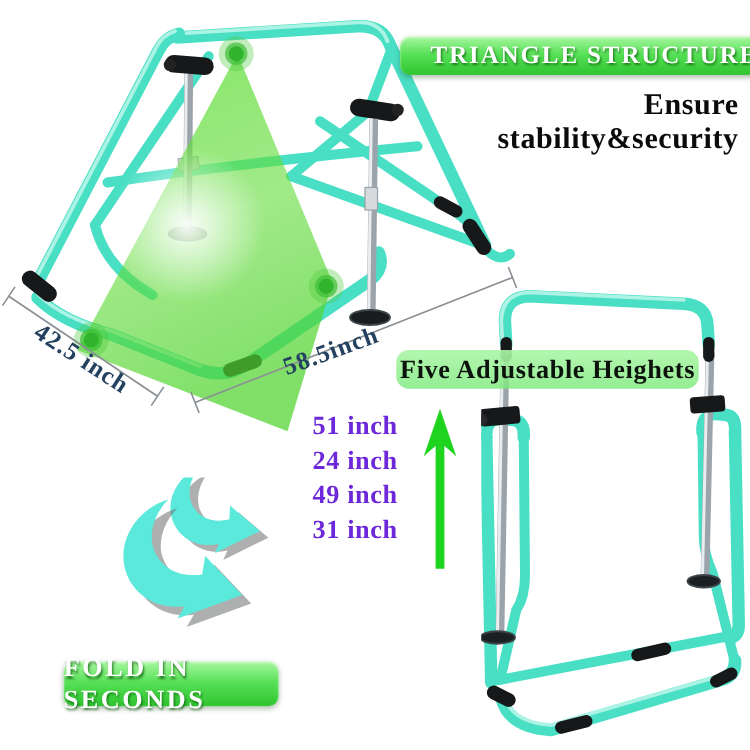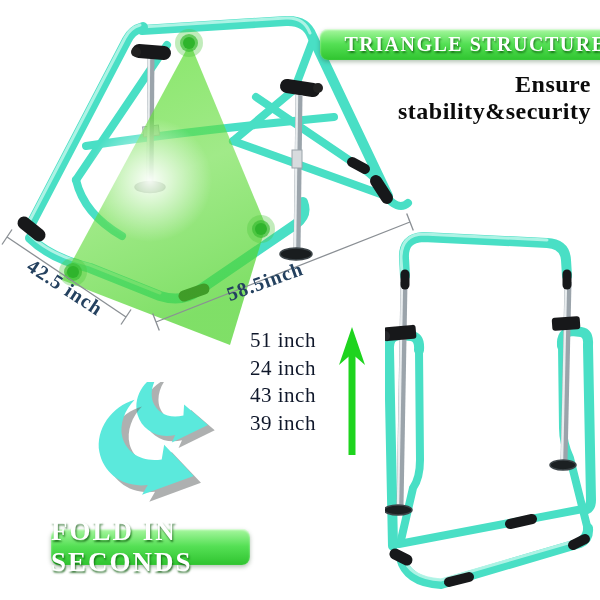--- a/index.html
+++ b/index.html
@@ -11,29 +11,29 @@
   .tube-thin{fill:none;stroke:#49DFC5;stroke-width:8;stroke-linecap:round;}
   .tube-hi{fill:none;stroke:#B8F5E8;stroke-width:3;stroke-linecap:round;opacity:.9;}
   .blackcap{fill:none;stroke:#17181a;stroke-linecap:round;}
   .pole{fill:none;stroke:#9BA4AB;stroke-width:7;}
   .pole-hi{fill:none;stroke:#E9EDEF;stroke-width:2.4;}
   .badge-green{background:linear-gradient(180deg,#A8F7A0 0%,#55E055 48%,#2FC42F 100%);
      border-radius:8px;box-shadow:0 2px 4px rgba(40,80,40,.35), inset 0 1px 2px rgba(255,255,255,.7);
      color:#fff;font-weight:bold;display:flex;align-items:center;justify-content:center;
      text-shadow:1px 2px 2px rgba(10,90,10,.75);z-index:6;}
   .badge-triangle{left:320px;top:29px;width:283px;height:31px;font-size:20px;letter-spacing:1.5px;padding-left:14px;}
-  .badge-fold{left:51px;top:529px;width:199px;height:36px;font-size:27px;letter-spacing:2px;}
+  .badge-fold{left:51px;top:529px;width:172px;height:36px;font-size:21px;letter-spacing:2px;}
   .caption-stability{left:325px;top:71px;width:266px;text-align:right;font-size:24px;
      font-weight:bold;color:#0b0b0b;letter-spacing:.5px;z-index:6;}
   .badge-five{left:317px;top:280px;width:242px;height:31px;border-radius:10px;
      background:linear-gradient(180deg,rgba(173,246,168,.92),rgba(124,233,124,.82));
      display:flex;align-items:center;justify-content:center;font-size:21px;font-weight:bold;
      color:#0d120d;letter-spacing:.5px;z-index:6;}
   .heights{left:250px;top:328px;z-index:5;}
-  .heights div{height:27.5px;font-size:21px;font-weight:normal;color:#0f172a;letter-spacing:.5px;}
+  .heights div{height:27.5px;font-size:21px;font-weight:bold;color:#6d28d9;letter-spacing:.5px;}
   .dim-label{font-size:20px;font-weight:bold;color:#24415F;letter-spacing:1px;z-index:5;
      width:110px;text-align:center;}
   .dim42{left:10px;top:276px;transform:rotate(33deg);}
   .dim58{left:210px;top:270px;transform:rotate(-20deg);}
 </style>
 </head>
 <body>
 
 <div id="canvas">
 
@@ -194,26 +194,29 @@
     <line x1="18" y1="131" x2="18" y2="30" stroke="#1ED41E" stroke-width="7"></line>
     <polygon points="18,3 5,41 13,34 18,30 23,34 31,41" fill="#1ED41E"></polygon>
   </svg>
 
   <div class="abs badge-green badge-triangle">
     <span>TRIANGLE STRUCTURE</span>
   </div>
 
   <div class="abs caption-stability">Ensure stability&amp;security</div>
 
+  <div class="abs badge-five">
+    <span>Five Adjustable Heighets</span>
+  </div>
 
   <div class="abs heights">
     <div>51 inch</div>
     <div>24 inch</div>
-    <div>43 inch</div>
-    <div>39 inch</div>
+    <div>49 inch</div>
+    <div>31 inch</div>
   </div>
 
   <div class="abs badge-green badge-fold">
     <span>FOLD IN SECONDS</span>
   </div>
 
   <div class="abs dim-label dim42">42.5 inch</div>
 
   <div class="abs dim-label dim58">58.5inch</div>
 

